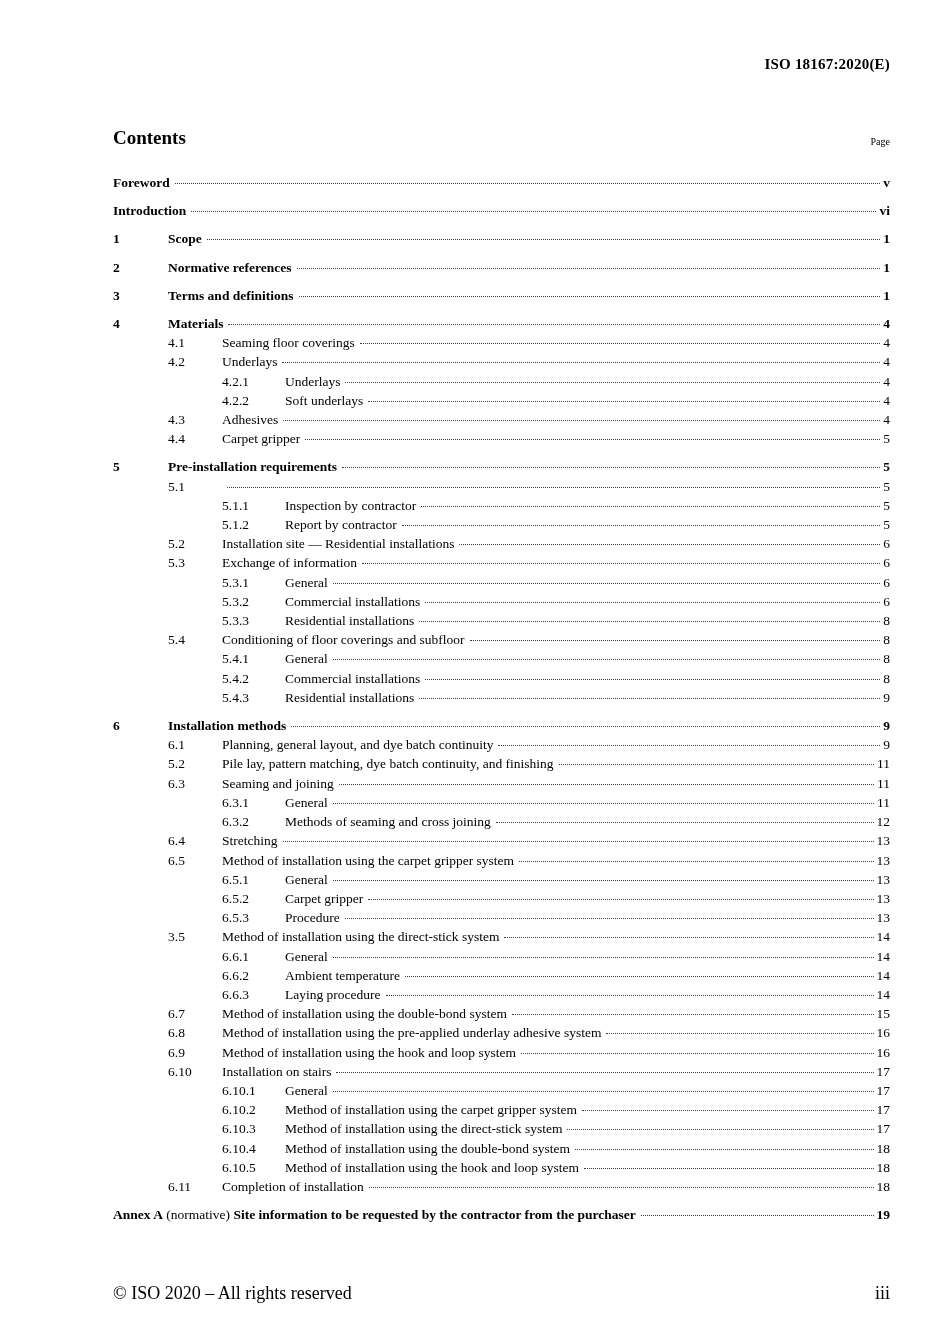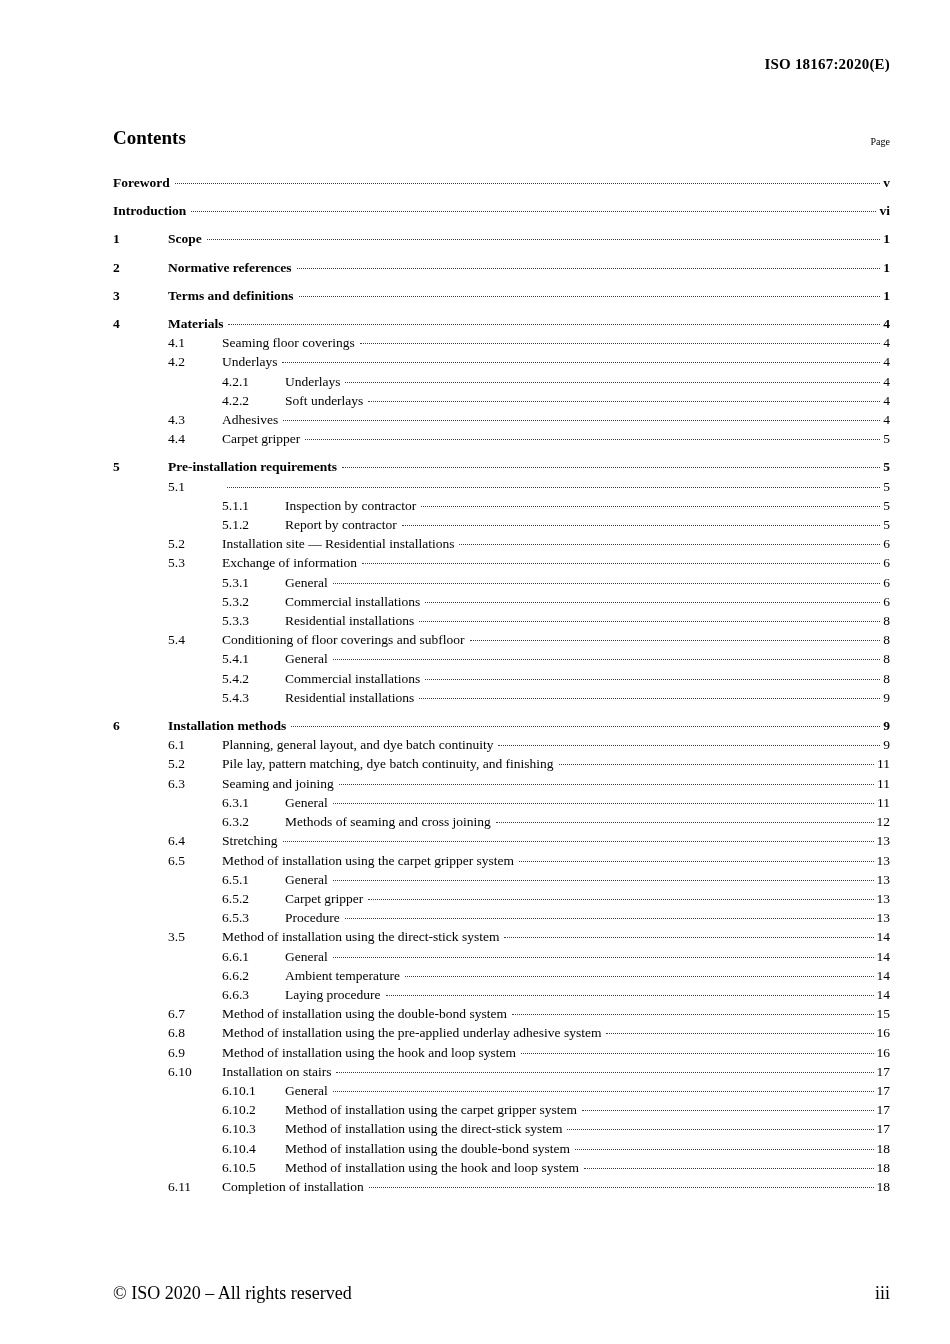--- a/index.html
+++ b/index.html
@@ -378,20 +378,25 @@
         <span class="label">Method of installation using the hook and loop system</span>
         <span class="leader"></span>
         <span class="pg">18</span>
       </div>
       <div class="toc-row level-1">
         <span class="num">6.11</span>
         <span class="label">Completion of installation</span>
         <span class="leader"></span>
         <span class="pg">18</span>
       </div>
+      <div class="toc-row level-0 bold space-before">
+        <span class="label"><span class="seg-bold">Annex A</span><span class="seg-normal"> (normative) </span><span class="seg-bold">Site information to be requested by the contractor from the purchaser</span></span>
+        <span class="leader"></span>
+        <span class="pg">19</span>
+      </div>
     </div>
 
   <footer class="doc-footer">
     <span>© ISO 2020 – All rights reserved</span>
     <span>iii</span>
   </footer>
 
 </div>
 
 </body></html>

